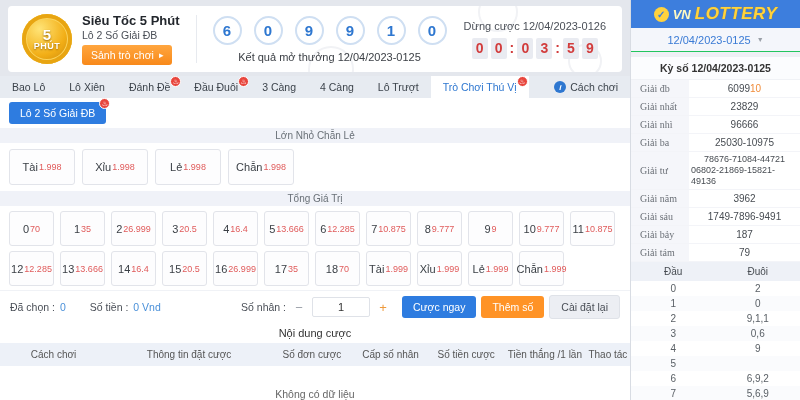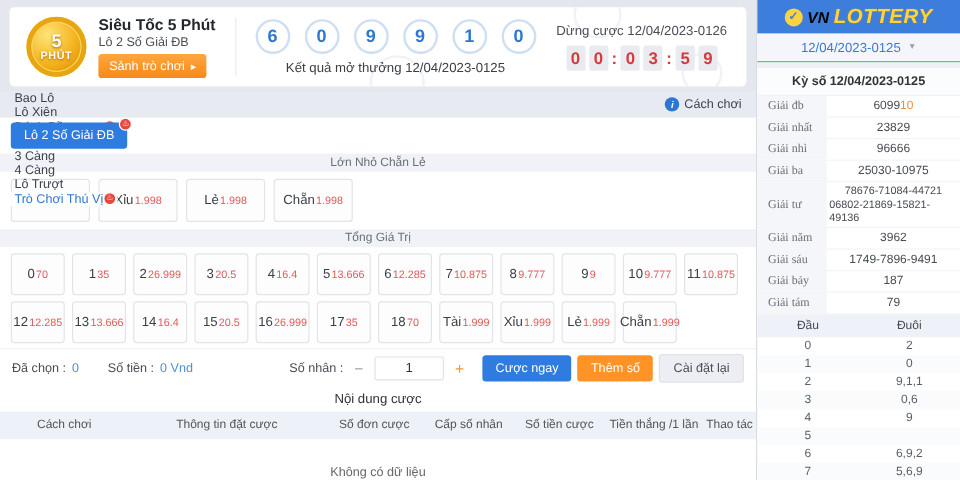--- a/index.html
+++ b/index.html
@@ -36,21 +36,21 @@
   .result-caption { font-size:11px; color:#3c4046; }
   .countdown-block { margin-left:auto; margin-right:16px; display:flex; flex-direction:column; align-items:center; gap:6px; z-index:1; }
   .stop-label { font-size:11px; color:#4a4f57; }
   .cd-row { display:flex; gap:3px; align-items:center; }
   .cd-digit { width:16px; height:21px; background:#e9ebf1; border-radius:2px; color:#d23c3c; font-weight:bold;
               font-size:14px; display:flex; align-items:center; justify-content:center; }
   .cd-colon { color:#d23c3c; font-weight:bold; font-size:14px; }
 
   
   .tabbar { display:flex; align-items:stretch; background:#e7ebf1; height:22px; font-size:10.5px; color:#3c434b; }
-  .tabs-list { display:flex;flex-direction:column; }
+  .tabs-list { display:flex; }
   .tab { display:flex; align-items:center; padding:0 12px; position:relative; cursor:pointer; white-space:nowrap; }
   .tab.active { background:#fff; color:#2e77d0; }
   .badge { position:absolute; top:0px; right:1px; width:11px; height:11px; background:#e8453c; border:1px solid #fff;
            border-radius:50%; color:#fff; font-size:7px; line-height:9px; text-align:center; }
   .help { margin-left:auto; display:flex; align-items:center; gap:4px; padding-right:12px; cursor:pointer; }
   .info-icon { width:12px; height:12px; border-radius:50%; background:#2e77d0; color:#fff; font-size:8px;
                font-weight:bold; font-style:italic; display:flex; align-items:center; justify-content:center; }
 
   
   .content { background:#fff; flex:1; display:flex; flex-direction:column; overflow:hidden; }
@@ -93,21 +93,21 @@
   .bt-col:nth-child(4){width:12%} .bt-col:nth-child(5){width:12%} .bt-col:nth-child(6){width:13%}
   .bt-col:nth-child(7){width:7%}
   .bt-empty { text-align:center; font-size:10.5px; color:#666; padding:22px 0; }
 
   
   .sidebar { width:170px; height:400px; background:#fff; display:flex; flex-direction:column;
              border-left:1px solid #d8dce3; overflow:hidden; }
   .sb-logo { height:28px; min-height:28px; background:#3d7edd; display:flex; align-items:center; justify-content:center; gap:4px; }
   .logo-circle { width:15px; height:15px; border-radius:50%; background:#ffd23e; color:#3d7edd; font-size:10px;
                  font-weight:bold; display:flex; align-items:center; justify-content:center; }
-  .logo-vn { color:#000000; font-weight:bold; font-style:italic; font-size:13px; }
+  .logo-vn { color:#fef9c3; font-weight:bold; font-style:italic; font-size:13px; }
   .logo-lottery { color:#ffd23e; font-weight:bold; font-style:italic; font-size:17px; letter-spacing:.5px;
                   text-shadow:0 0 1px #b98f00; }
   .sb-date { height:24px; min-height:24px; background:#f4f6fb; display:flex; align-items:center; justify-content:center;
              gap:6px; color:#3a7bd5; font-size:11px; border-bottom:1px solid #22c55e; cursor:pointer; }
   .chev { color:#9aa0a8; font-size:7px; }
   .sb-gap { height:5px; min-height:5px; background:#eef0f5; }
   .sb-kyso { text-align:center; font-size:10.5px; font-weight:bold; color:#333; padding:5px 0;
              border-bottom:1px solid #f0f2f6; background:#fbfcfe; }
   .prize-row { display:flex; border-bottom:1px solid #f3f4f8; min-height:18px; }
   .prize-label { width:58px; min-width:58px; background:#f5f6fa; color:#6b7077; font-size:10px;

